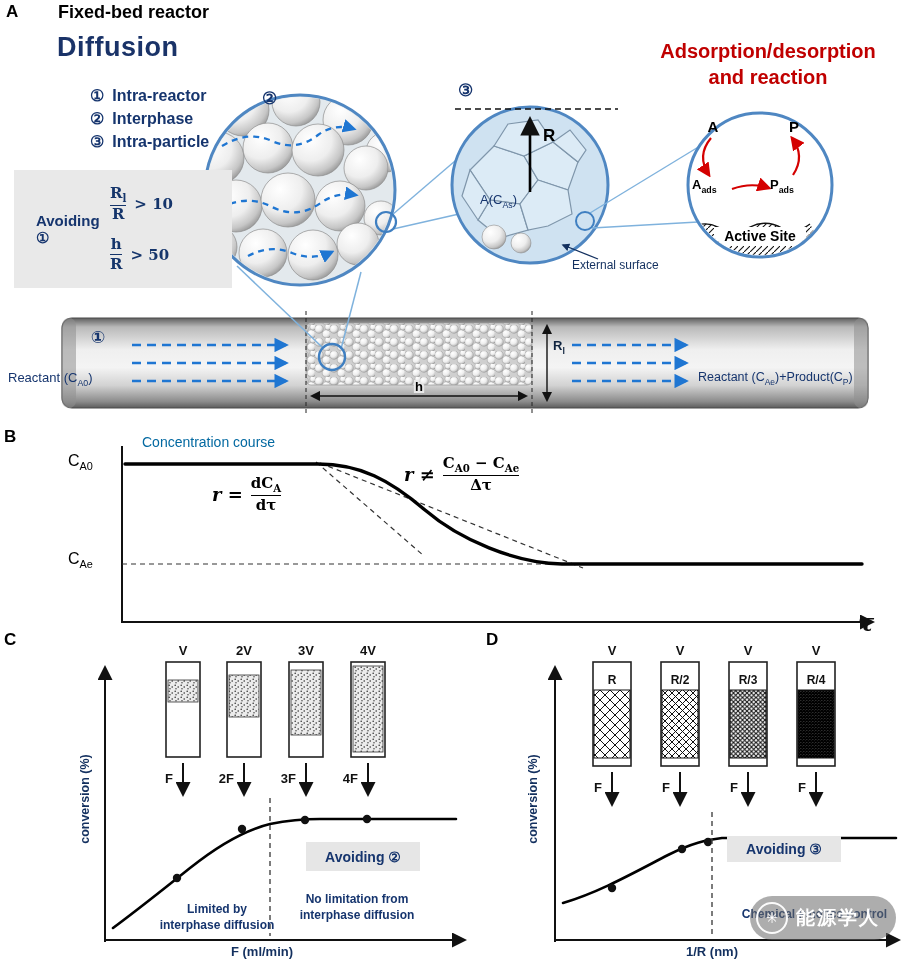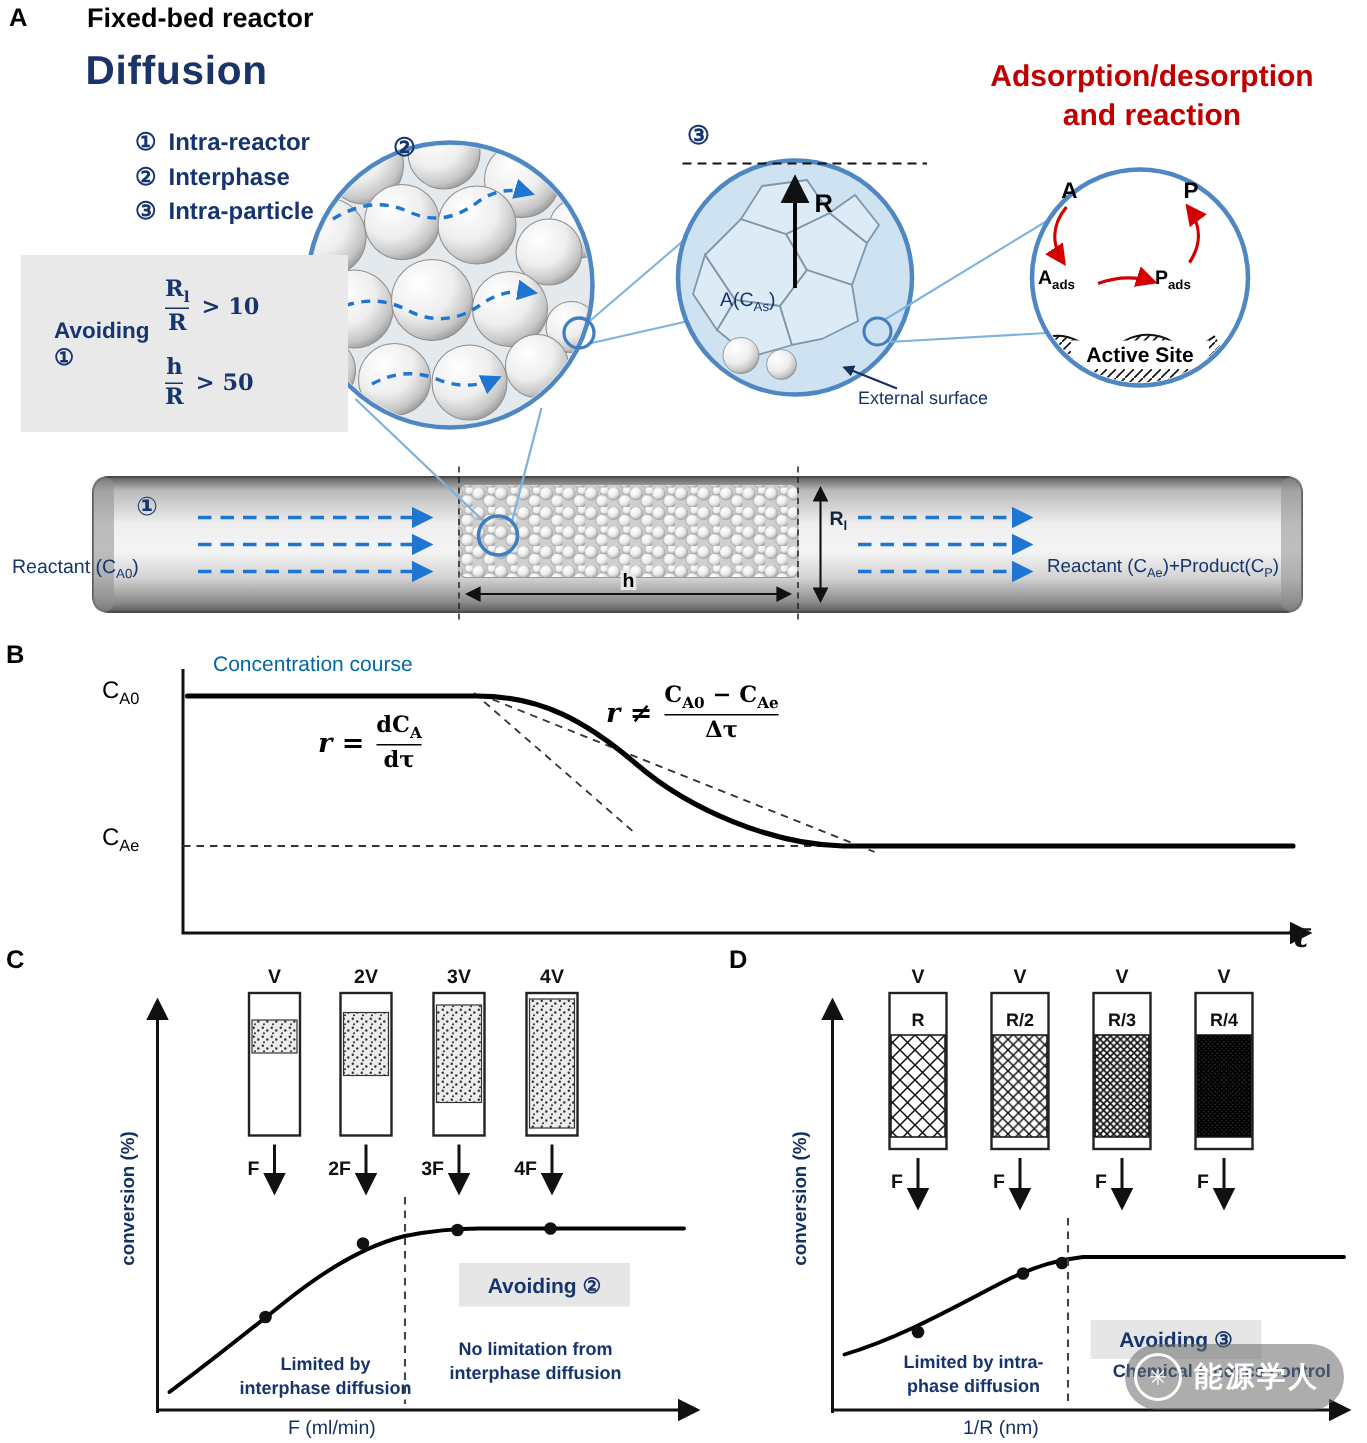--- a/index.html
+++ b/index.html
@@ -20,21 +20,21 @@
   .znum{font-size:17px;font-weight:bold;color:#16356e}
   .redtitle{width:280px;text-align:center;font-size:20px;font-weight:bold;color:#c00000;line-height:1.3}
   .smallnavy{font-size:12px;font-weight:normal;color:#13305f}
   .medNavy{font-size:13px;font-weight:normal;color:#16356e}
   .formula{display:flex;align-items:center;gap:8px;font-family:"DejaVu Serif","Liberation Serif",serif;font-weight:bold;color:#000}
   .formula .lhs{font-style:italic;font-size:18px}
   .formula .frac{font-size:15px}
   .ylev{font-size:16px;font-weight:normal;color:#000}
   .tau{font-family:"DejaVu Serif","Liberation Serif",serif;font-weight:bold;font-style:italic;font-size:24px}
   .vlabel{width:150px;text-align:center;font-size:12.5px;font-weight:bold;color:#13305f;transform:rotate(-90deg)}
-  .xlabel{width:140px;font-size:13px;font-weight:normal;color:#13305f}
+  .xlabel{width:140px;text-align:center;font-size:13px;font-weight:bold;color:#13305f}
   .avoidbox{background:#e6e6e6;display:flex;align-items:center;justify-content:center;font-size:14px;font-weight:bold;color:#16356e}
   .note{white-space:pre-line;text-align:center;font-size:12px;font-weight:bold;color:#16356e;line-height:1.3}
   sub{font-size:68%}
   .watermark{display:flex;align-items:center;gap:8px;background:rgba(105,105,105,.55);border-radius:24px;padding:5px 16px 5px 6px;height:44px}
   .wlogo{width:32px;height:32px;border:2px solid rgba(255,255,255,.95);border-radius:50%;display:flex;align-items:center;justify-content:center;color:#fff;font-size:15px}
   .wtext{color:#fff;font-size:19px;font-weight:bold;letter-spacing:2px}
   svg text{font-family:"Liberation Sans","DejaVu Sans",sans-serif}
 </style>
 </head>
 <body>
@@ -390,23 +390,21 @@
 <div class="abs xlabel" style="left:192px;top:944px">F (ml/min)</div>
 <div class="abs avoidbox" style="left:306px;top:842px;width:114px;height:29px">Avoiding ②</div>
 <div class="abs note" style="left:147px;top:902px;width:140px">Limited by
 interphase diffusion</div>
 <div class="abs note" style="left:287px;top:892px;width:140px">No limitation from
 interphase diffusion</div>
 
 <div class="abs plabel" style="left:486px;top:630px">D</div>
 <div class="abs vlabel" style="left:458px;top:792px">conversion (%)</div>
 <div class="abs xlabel" style="left:642px;top:944px">1/R (nm)</div>
-<div class="abs avoidbox" style="left:727px;top:880px;width:114px;height:26px">Avoiding ③</div>
-<div class="abs note" style="left:579px;top:901px;width:140px">Limited by intra-
-phase diffusion</div>
+<div class="abs avoidbox" style="left:727px;top:836px;width:114px;height:26px">Avoiding ③</div>
 <div class="abs note" style="left:722px;top:907px;width:185px">Chemical kinetics control</div>
 
 <div class="abs watermark" style="left:750px;top:896px">
   <span class="wlogo">✳</span>
   <span class="wtext">能源学人</span>
 </div>
 
 </div>
 
 </body></html>

